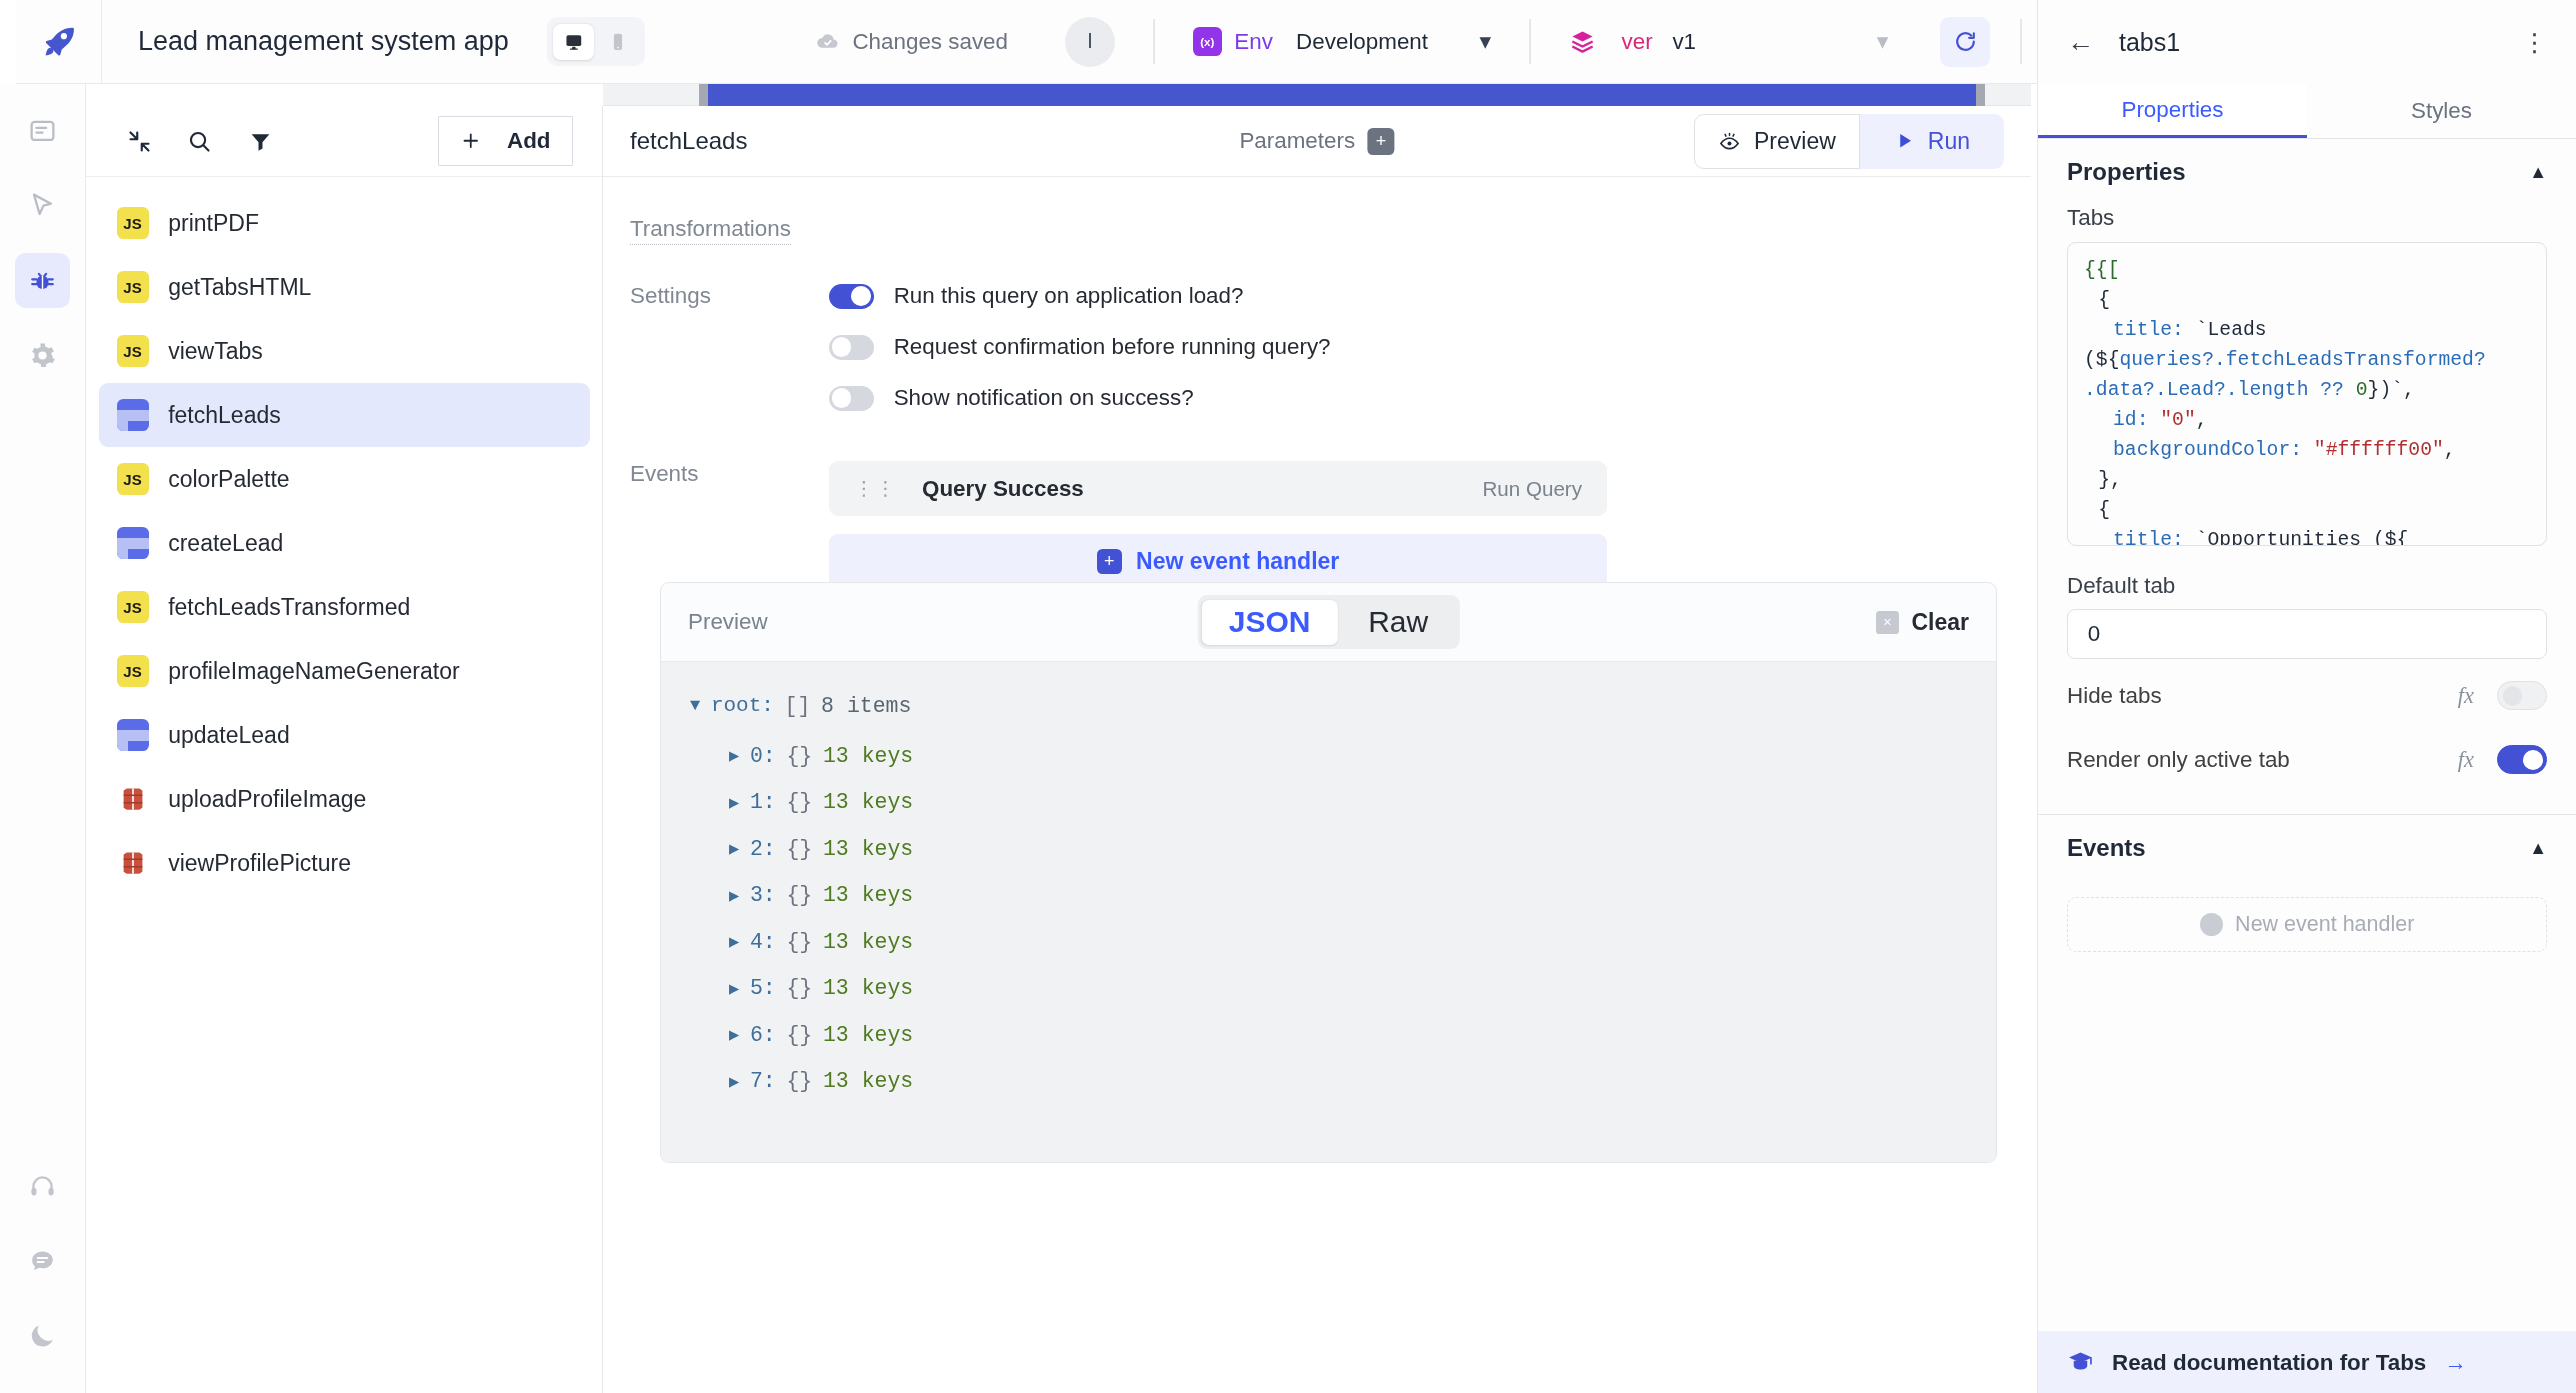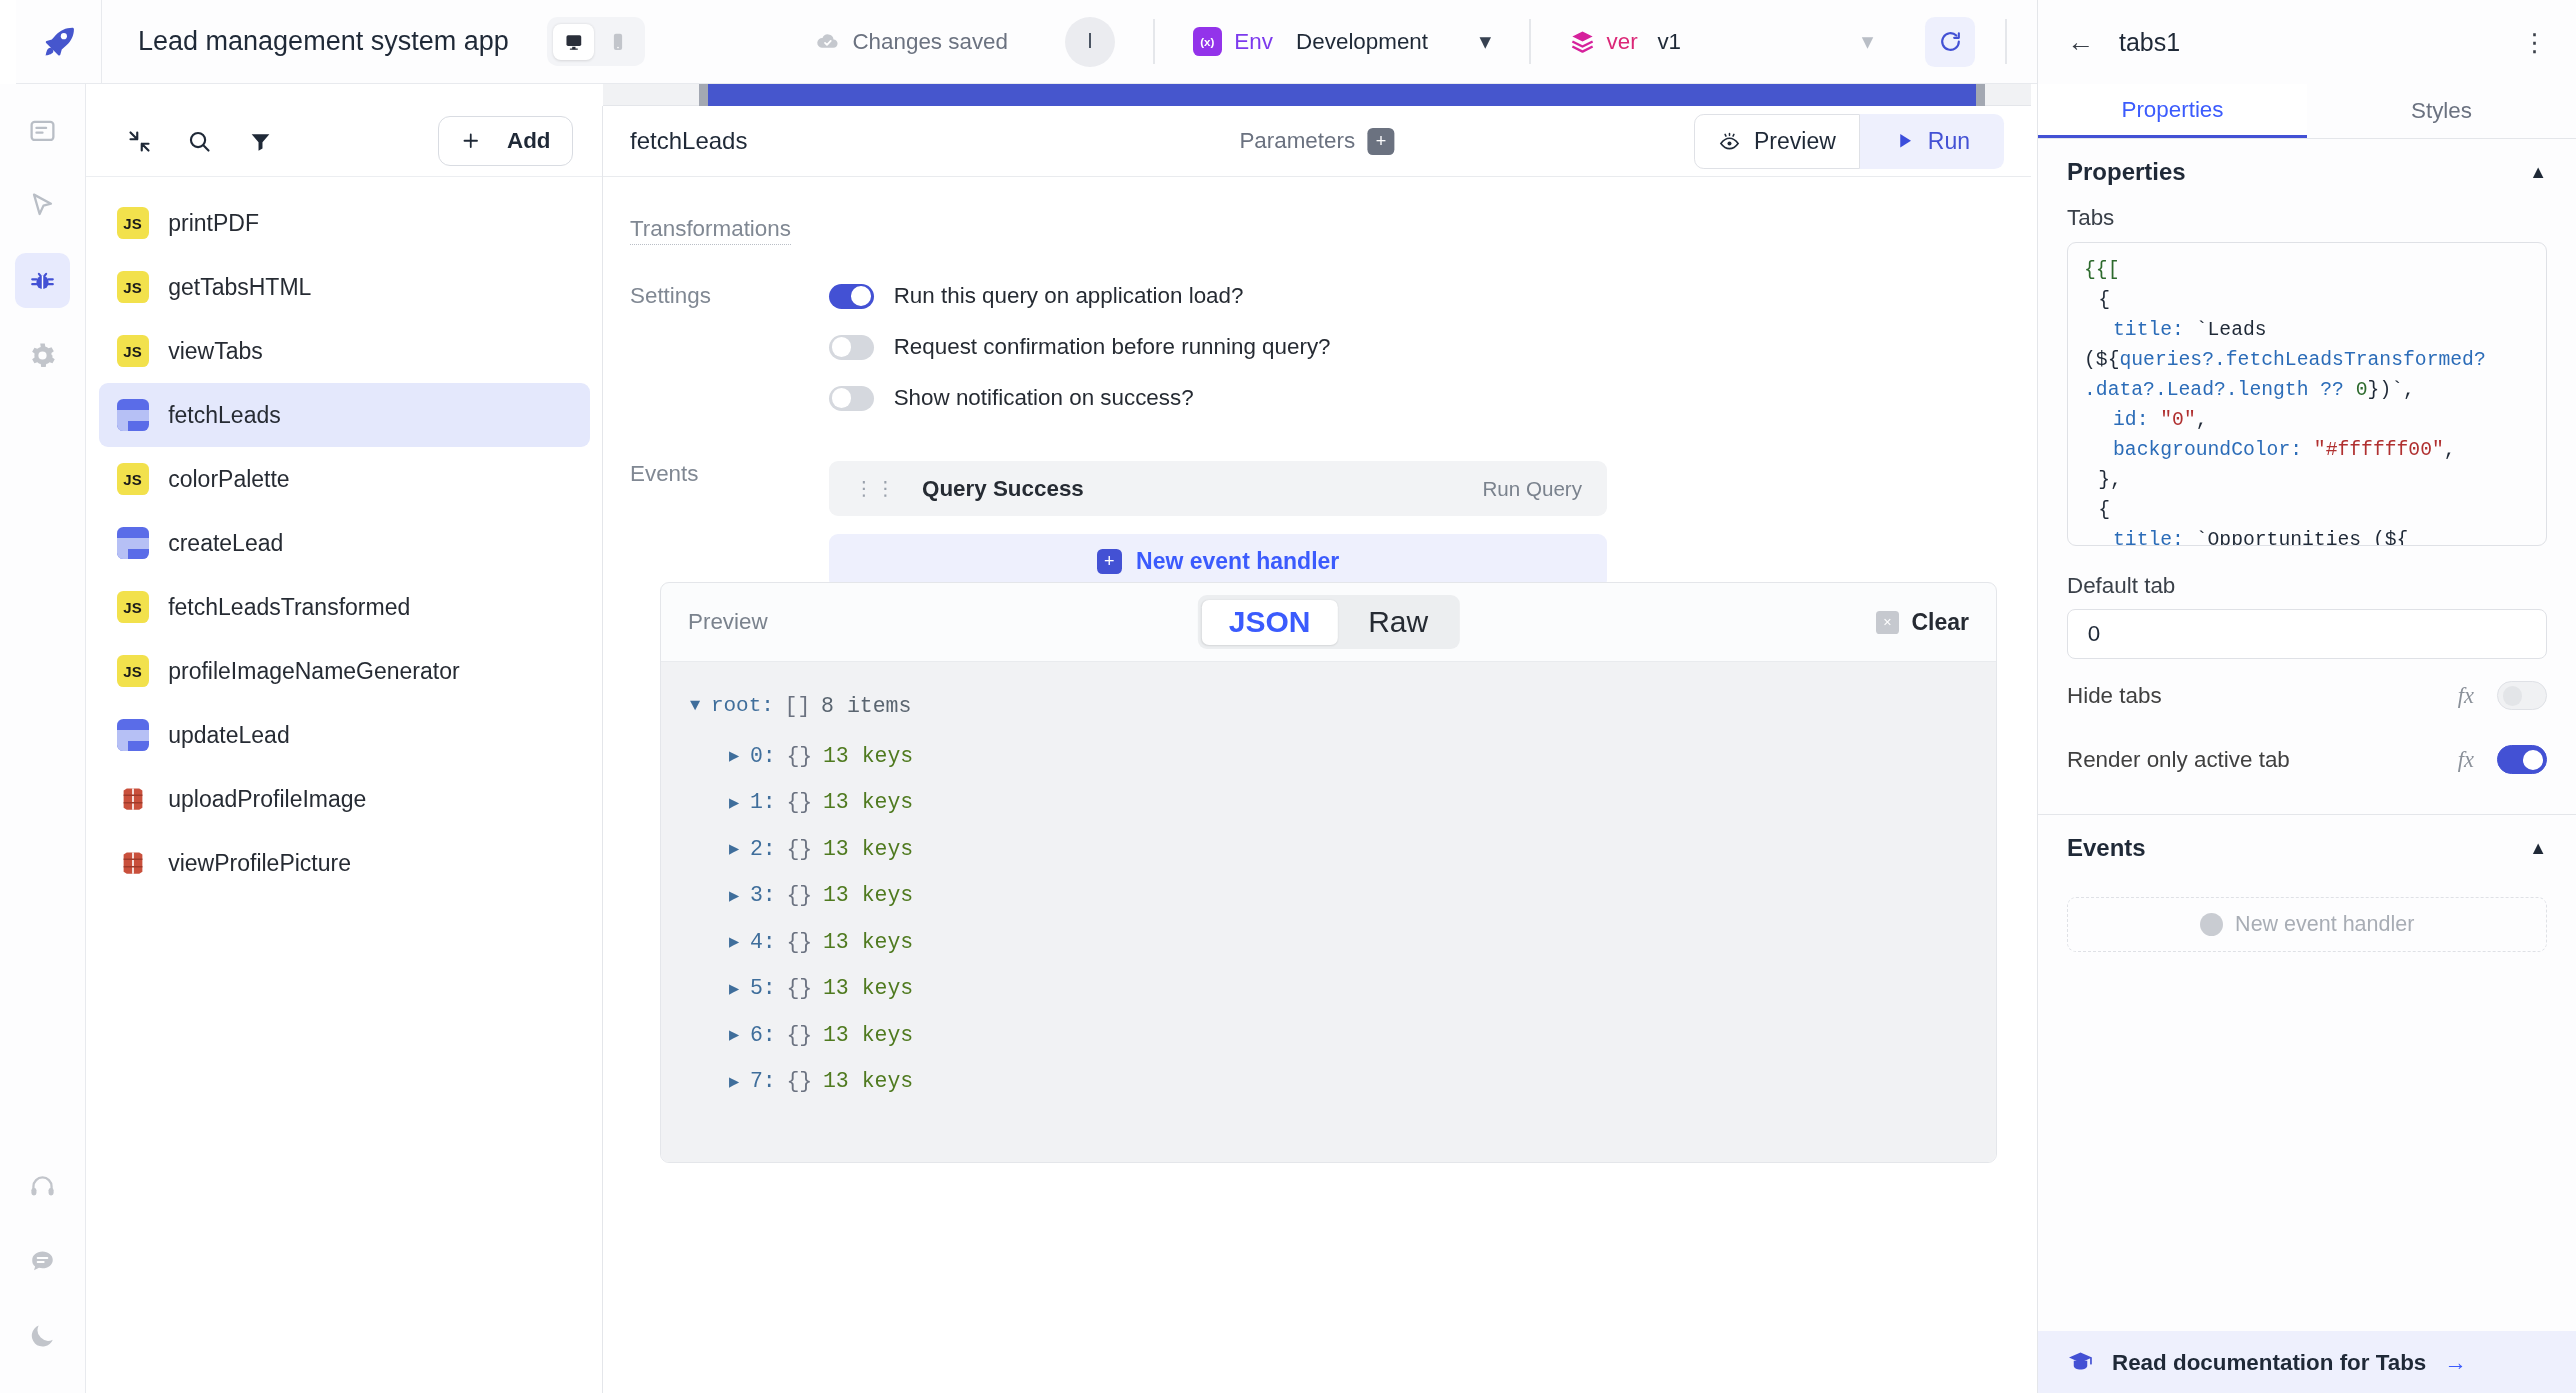--- a/index.html
+++ b/index.html
@@ -48,21 +48,21 @@
   .env-chip {
     width: 29px; height: 29px; border-radius: 6.3px; background: #9333ea;
     color: #fff; font-size: 11.6px; display: flex; align-items: center;
     justify-content: center; font-weight: bold;
   }
   .env-label { color: #7c3aed; font-size: 22.4px; }
   .env-value { color: #1f2937; font-size: 22.4px; margin-left: 10.7px; }
   .chev { color: #374151; font-size: 23px; }
 
   .ver-wrap { display: flex; align-items: center; gap: 10.7px; }
-  .ver-label { color: #db2777; font-size: 22.4px; }
+  .ver-label { color: #db2777; font-size: 22.4px; margin-left: 15px; }
   .ver-value { color: #1f2937; font-size: 22.4px; margin-left: 9px; }
 
   .icon-sq {
     width: 50px; height: 50px; border-radius: 9.8px; background: #eef0fd;
     display: flex; align-items: center; justify-content: center;
   }
   .undo-redo { display: flex; align-items: center; gap: 38px; }
   .promote-btn {
     background: #4351d4; color: #fff; font-size: 24px; font-weight: bold;
     border: none; border-radius: 9.8px; height: 55px; padding: 0 25px;
@@ -87,21 +87,21 @@
     position: absolute; top: 106px; left: 86px; width: 517px; height: 1287px;
     background: #fff; border-right: 0.9px solid #e4e6ea;
   }
   .qp-toolbar {
     height: 71px; display: flex; align-items: center; padding: 0 29px;
     border-bottom: 0.9px solid #eceef1;
   }
   .qp-tool { width: 48px; height: 48px; display: flex; align-items: center;
     justify-content: center; cursor: pointer; }
   .add-btn {
-    margin-left: auto; border: 0.9px solid #d9dce2; border-radius: 12px;
+    margin-left: auto; border: 0.9px solid #d9dce2; border-radius: 1px;
     height: 50px; padding: 0 21.5px; background: #fff; font-size: 22.4px;
     font-weight: bold; color: #1f2937; display: flex; align-items: center;
     gap: 25px; cursor: pointer;
   }
   .q-item {
     height: 64px; margin: 0 12.5px; border-radius: 9px; display: flex;
     align-items: center; padding: 0 18px; gap: 19.7px; cursor: pointer;
   }
   .q-item.selected { background: #e4e8fc; }
   .q-label { font-size: 23px; color: #262b33; white-space: nowrap; }

